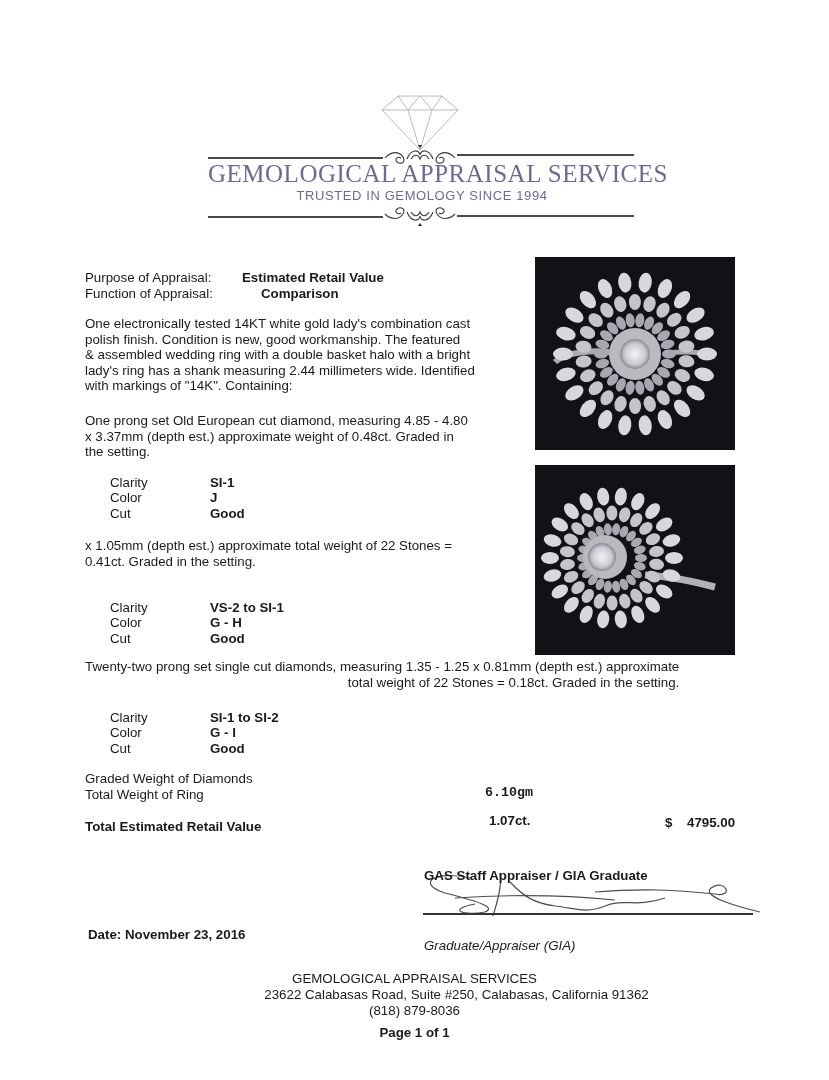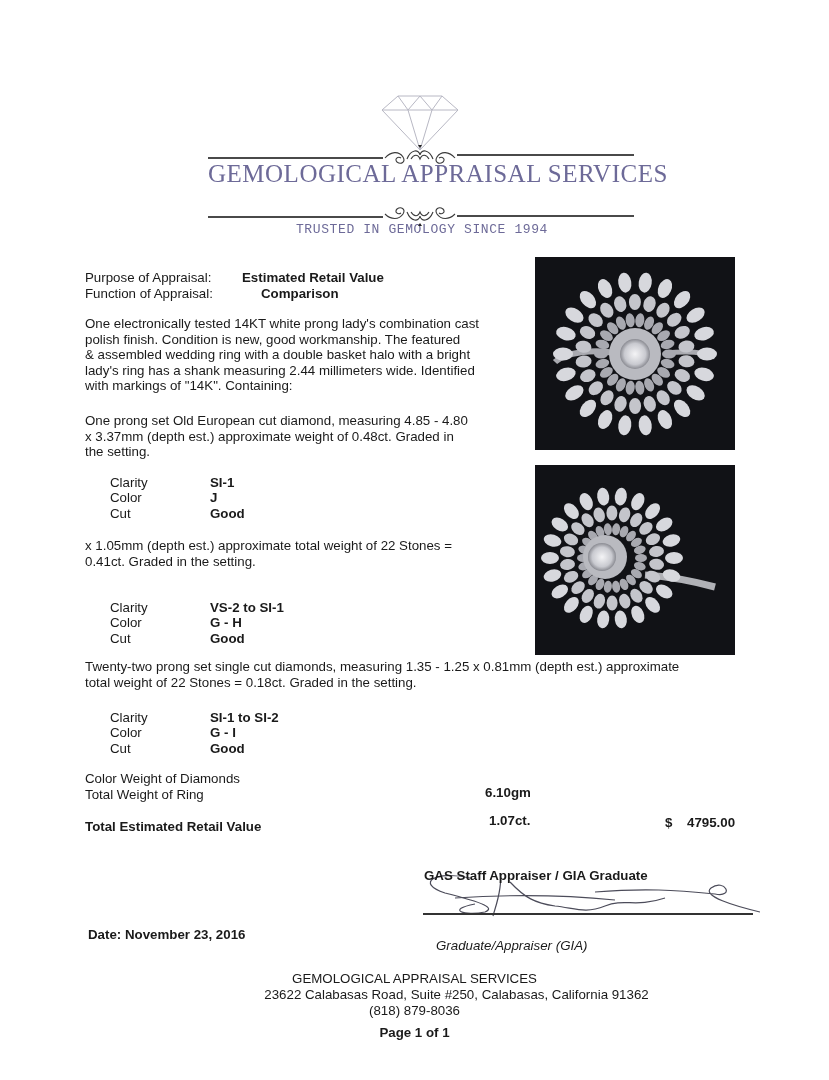--- a/index.html
+++ b/index.html
@@ -16,22 +16,22 @@
   .scroll { position: absolute; width: 74px; height: 22px; left: 383px; }
   .scroll.top { top: 145px; }
   .scroll.bot { top: 204px; }
   .brand-title {
     position: absolute; left: 208px; top: 160px; width: 428px; text-align: center;
     font-family: "Liberation Serif", serif; font-size: 25px; letter-spacing: 0.5px;
     color: #6d6a98; font-variant: small-caps; white-space: nowrap;
   }
   .brand-tagline {
     position: absolute; left: 208px; top: 188px; width: 428px; text-align: center;
-    font-family: Liberation Mono, monospace; font-size: 13px; letter-spacing: 0.6px;
-    color: #6d6a98; white-space: nowrap; margin-top: 34px;
+    font-family: Liberation Sans, sans-serif; font-size: 13px; letter-spacing: 0.6px;
+    color: #6d6a98; white-space: nowrap;
   }
 
   
   .txt { position: absolute; font-size: 13.3px; line-height: 15.6px; white-space: nowrap; }
   .bold { font-weight: bold; }
   .para { position: absolute; left: 85px; font-size: 13.3px; line-height: 15.6px; }
   .para div { white-space: nowrap; }
 
   .grade-row { position: absolute; left: 110px; font-size: 13.3px; height: 15.6px; }
   .grade-row .lbl { position: absolute; left: 0; white-space: nowrap; }
@@ -89,21 +89,21 @@
   </g>
   <polygon points="35,22 39,22 37,19" fill="#222"></polygon>
 </svg>
 
 <div class="txt" style="left:85px; top:270px;">Purpose of Appraisal:</div>
 <div class="txt bold" style="left:242px; top:270px;">Estimated Retail Value</div>
 <div class="txt" style="left:85px; top:286px;">Function of Appraisal:</div>
 <div class="txt bold" style="left:242px; top:286px;margin-left:19px;">Comparison</div>
 
 <div class="para" style="top:316px;">
-  <div>One electronically tested 14KT white prong lady's combination cast</div>
+  <div>One electronically tested 14KT white gold lady's combination cast</div>
   <div>polish finish. Condition is new, good workmanship. The featured</div>
   <div>&amp; assembled wedding ring with a double basket halo with a bright</div>
   <div>lady's ring has a shank measuring 2.44 millimeters wide. Identified</div>
   <div>with markings of "14K".  Containing:</div>
 </div>
 
 <div class="para" style="top:413px;">
   <div>One prong set Old European cut diamond, measuring 4.85 - 4.80</div>
   <div>x 3.37mm (depth est.) approximate weight of 0.48ct. Graded in</div>
   <div>the setting.</div>
@@ -131,41 +131,41 @@
 </div>
 <div class="grade-row" style="top:615px;">
   <span class="lbl">Color</span>
   <span class="val">G - H</span>
 </div>
 <div class="grade-row" style="top:631px;">
   <span class="lbl">Cut</span>
   <span class="val">Good</span>
 </div>
 
-<div class="para" style="top:659px;">
+<div class="para" style="top:659px;text-align:right;">
   <div>Twenty-two prong set single cut diamonds, measuring 1.35 - 1.25 x 0.81mm (depth est.) approximate</div>
   <div>total weight of 22 Stones = 0.18ct. Graded in the setting.</div>
 </div>
 <div class="grade-row" style="top:710px;">
   <span class="lbl">Clarity</span>
   <span class="val">SI-1 to SI-2</span>
 </div>
 <div class="grade-row" style="top:725px;">
   <span class="lbl">Color</span>
   <span class="val">G - I</span>
 </div>
 <div class="grade-row" style="top:741px;">
   <span class="lbl">Cut</span>
   <span class="val">Good</span>
 </div>
 
-<div class="txt" style="left:85px; top:771px;">Color Weight of Diamonds</div>
+<div class="txt" style="left:85px; top:771px;">Graded Weight of Diamonds</div>
 <div class="txt bold" style="left:489px; top:769px;margin-top:44px;">1.07ct.</div>
 <div class="txt" style="left:85px; top:787px;">Total Weight of Ring</div>
-<div class="txt bold" style="left:485px; top:785px;">6.10gm</div>
+<div class="txt bold" style="left:485px; top:785px;font-family:Liberation Mono, monospace;">6.10gm</div>
 <div class="txt bold" style="left:85px; top:819px;">Total Estimated Retail Value</div>
 <div class="txt bold" style="left:665px; top:815px;">$</div>
 <div class="txt bold" style="left:687px; top:815px;">4795.00</div>
 
 <div class="photo p1">
   <svg viewBox="0 0 200 193">
     <defs>
       <radialGradient id="gem1" cx="50%" cy="50%" r="50%">
         <stop offset="0%" stop-color="#f4f4f6"></stop>
         <stop offset="70%" stop-color="#c9cad0"></stop>
@@ -335,18 +335,18 @@
     <path d="M85,5 C88,20 80,40 78,48"></path>
     <path d="M95,14 C110,30 120,35 140,38 C160,40 170,46 190,38 C210,30 220,40 250,30"></path>
     <path d="M180,24 C230,20 260,22 300,26 C320,30 310,10 296,20 C286,28 320,38 345,44"></path>
     <path d="M40,30 C100,26 160,28 200,32"></path>
   </g>
 </svg>
 <div class="sig-line"></div>
 
 <div class="txt bold" style="left:88px; top:927px;">Date: November 23, 2016</div>
 <div class="txt bold" style="left:424px; top:868px;">GAS Staff Appraiser / GIA Graduate</div>
-<div class="txt" style="left:424px; top:938px; font-style:italic;margin-left:12px;">Graduate/Appraiser (GIA)</div>
+<div class="txt" style="left:424px; top:938px; font-style:italic;">Graduate/Appraiser (GIA)</div>
 
 <div class="footer-line" style="top:971px;">GEMOLOGICAL APPRAISAL SERVICES</div>
 <div class="footer-line" style="top:987px;margin-left:42px;">23622 Calabasas Road, Suite #250, Calabasas, California 91362</div>
 <div class="footer-line" style="top:1003px;">(818) 879-8036</div>
 <div class="footer-line bold" style="top:1025px;">Page 1 of 1</div>
 
 </body></html>

